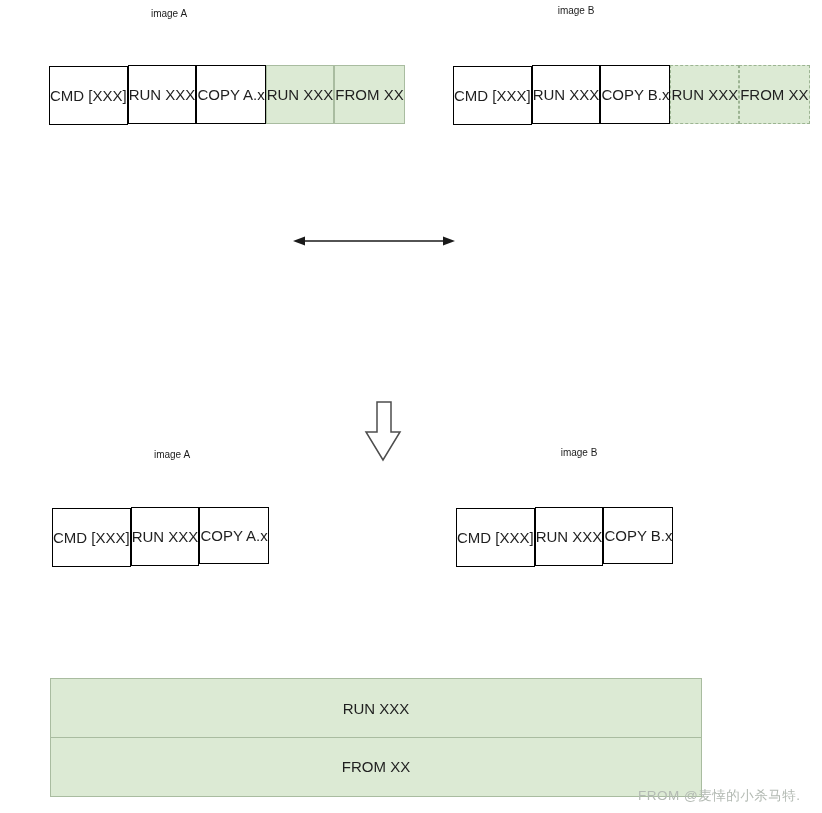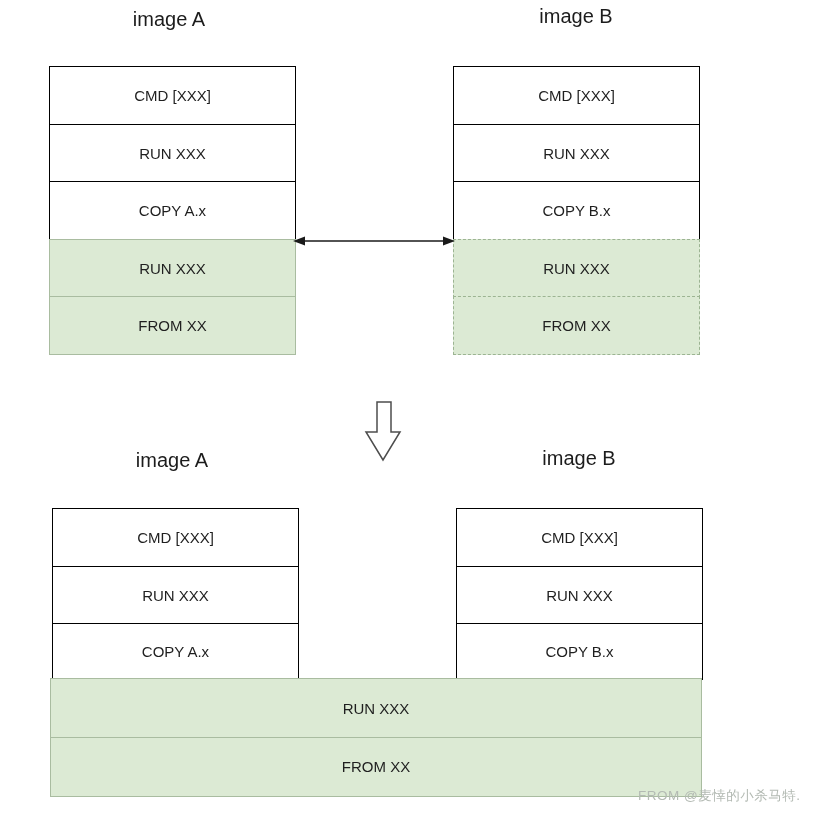--- a/index.html
+++ b/index.html
@@ -11,29 +11,28 @@
   .canvas {
     position: relative;
     width: 822px;
     height: 813px;
     background: #ffffff;
     overflow: hidden;
   }
   .img-label {
     position: absolute;
     transform: translateX(-50%);
-    font-size: 20px;
+    font-size: 10px;
     color: #1c1c1c;
     white-space: nowrap;
   }
   .stack {
     position: absolute;
     display: flex;
-    flex-direction: column;
-    justify-content: center;
+    flex-direction: row;
   }
   .layer {
     box-sizing: border-box;
     height: 59px;
     display: flex;
     align-items: center;
     justify-content: center;
     font-size: 15px;
     color: #1f1f1f;
     text-align: center;

